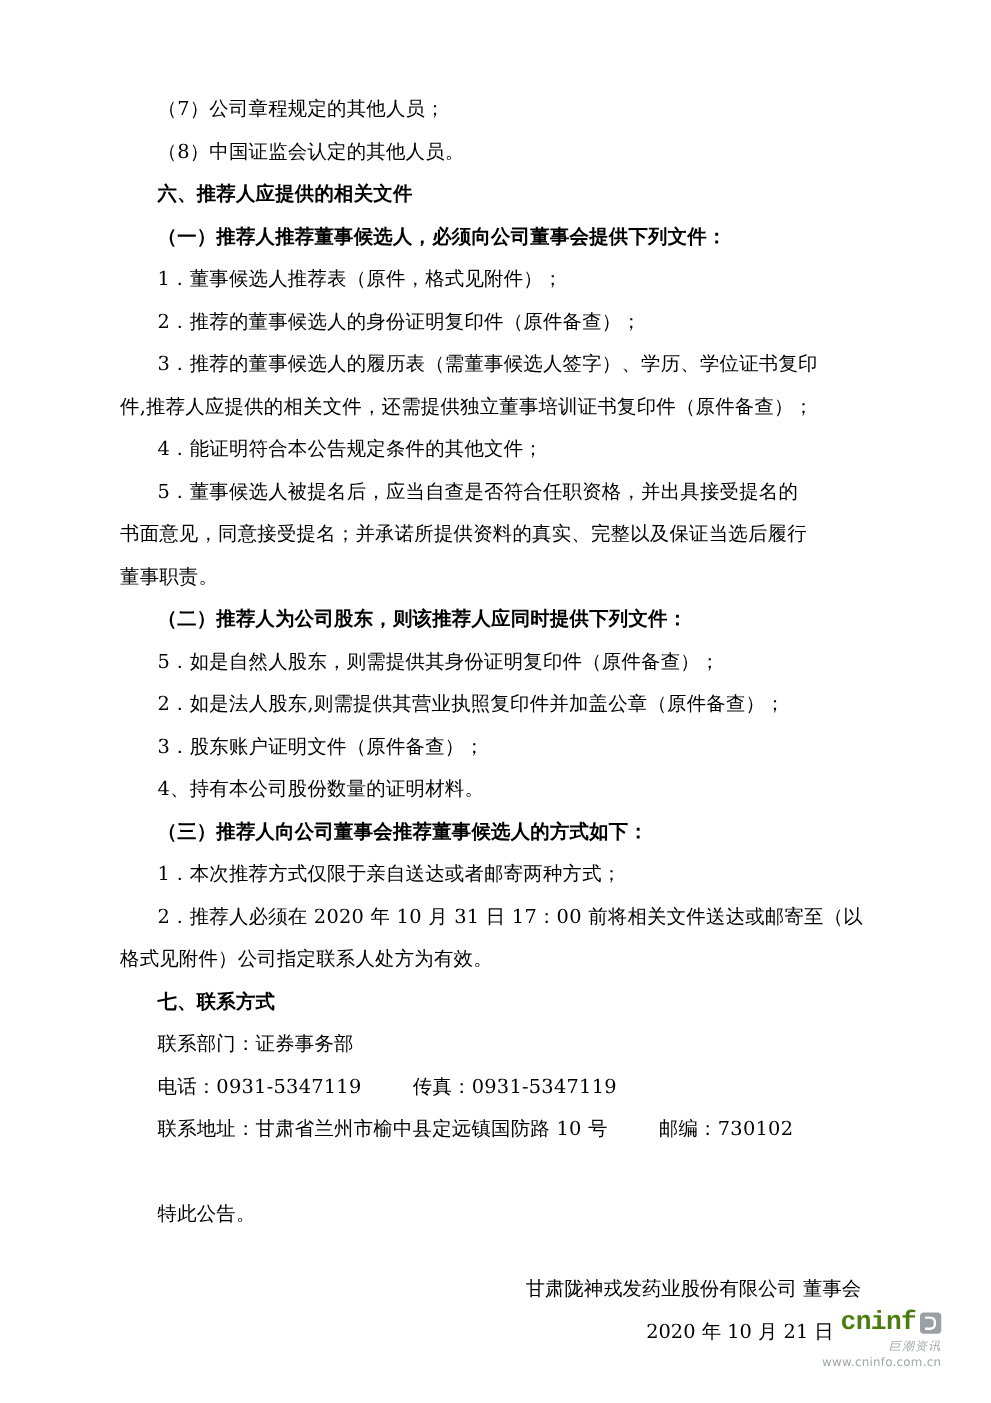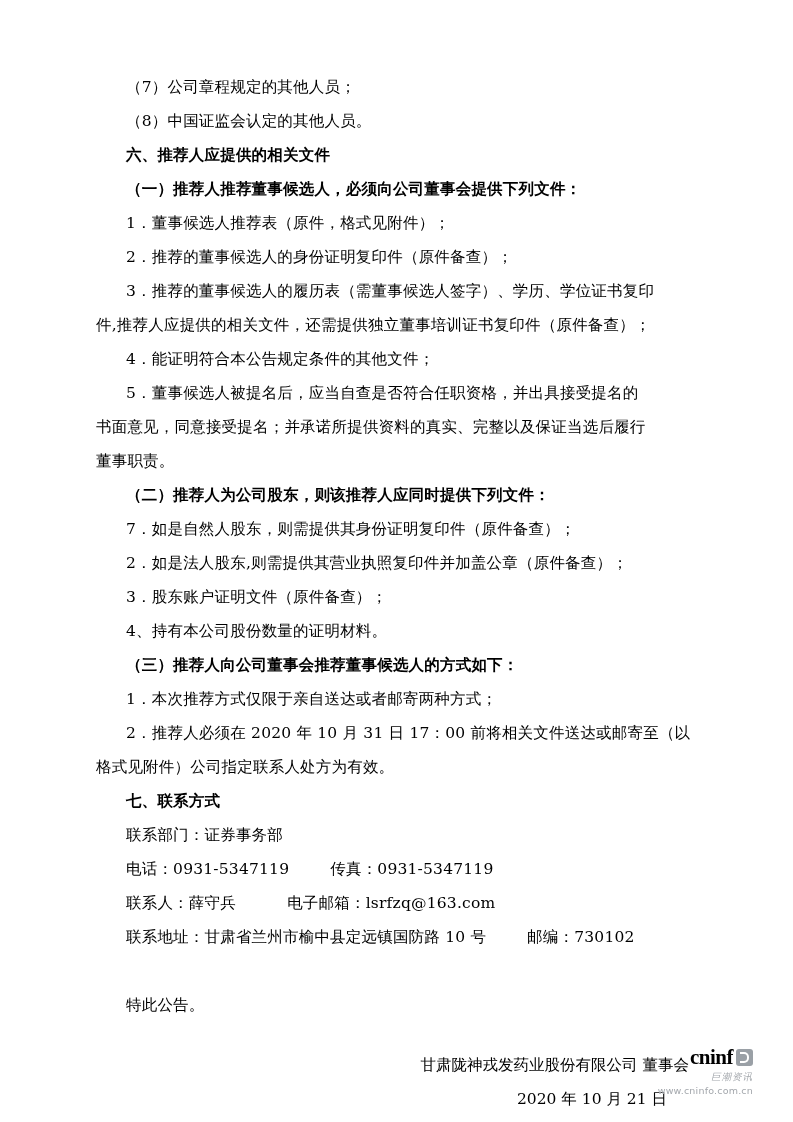--- a/index.html
+++ b/index.html
@@ -61,24 +61,24 @@
     bottom: 26px;
     text-align: left;
     width: 150px;
   }
   .logo-main {
     display: flex;
     align-items: center;
     justify-content: flex-end;
   }
   .logo-text {
-    font-family: Liberation Serif, serif;
+    font-family: Liberation Mono, monospace;
     font-size: 21px;
     font-weight: bold;
-    color: #000000;
+    color: #4d7c0f;
     letter-spacing: -0.5px;
   }
   .logo-mark {
     width: 17px;
     height: 17px;
     margin-left: 3px;
     background: #9aa0a6;
     border-radius: 3px;
     position: relative;
   }
@@ -124,32 +124,31 @@
       <div class="line heading">（一）推荐人推荐董事候选人，必须向公司董事会提供下列文件：</div>
       <div class="line indent1">1．董事候选人推荐表（原件，格式见附件）；</div>
       <div class="line indent1">2．推荐的董事候选人的身份证明复印件（原件备查）；</div>
       <div class="line indent1">3．推荐的董事候选人的履历表（需董事候选人签字）、学历、学位证书复印</div>
       <div class="line hang">件,推荐人应提供的相关文件，还需提供独立董事培训证书复印件（原件备查）；</div>
       <div class="line indent1">4．能证明符合本公告规定条件的其他文件；</div>
       <div class="line indent1">5．董事候选人被提名后，应当自查是否符合任职资格，并出具接受提名的</div>
       <div class="line hang">书面意见，同意接受提名；并承诺所提供资料的真实、完整以及保证当选后履行</div>
       <div class="line hang">董事职责。</div>
       <div class="line heading">（二）推荐人为公司股东，则该推荐人应同时提供下列文件：</div>
-      <div class="line indent1">7．如是自然人股东，则需提供其身份证明复印件（原件备查）；</div>
+      <div class="line indent1">5．如是自然人股东，则需提供其身份证明复印件（原件备查）；</div>
       <div class="line indent1">2．如是法人股东,则需提供其营业执照复印件并加盖公章（原件备查）；</div>
       <div class="line indent1">3．股东账户证明文件（原件备查）；</div>
       <div class="line indent1">4、持有本公司股份数量的证明材料。</div>
       <div class="line heading">（三）推荐人向公司董事会推荐董事候选人的方式如下：</div>
       <div class="line indent1">1．本次推荐方式仅限于亲自送达或者邮寄两种方式；</div>
       <div class="line indent1">2．推荐人必须在 2020 年 10 月 31 日 17：00 前将相关文件送达或邮寄至（以</div>
       <div class="line hang">格式见附件）公司指定联系人处方为有效。</div>
       <div class="line heading">七、联系方式</div>
       <div class="line indent1">联系部门：证券事务部</div>
       <div class="line indent1">电话：0931-5347119        传真：0931-5347119</div>
-      <div class="line indent1">联系人：薛守兵          电子邮箱：lsrfzq@163.com</div>
       <div class="line indent1">联系地址：甘肃省兰州市榆中县定远镇国防路 10 号        邮编：730102</div>
       <div class="blank"></div>
       <div class="line indent1">特此公告。</div>
     </div>
 
   <div class="sign-block">
     <div class="sign-line">甘肃陇神戎发药业股份有限公司 董事会</div>
     <div class="sign-date">2020 年 10 月 21 日</div>
   </div>
 

